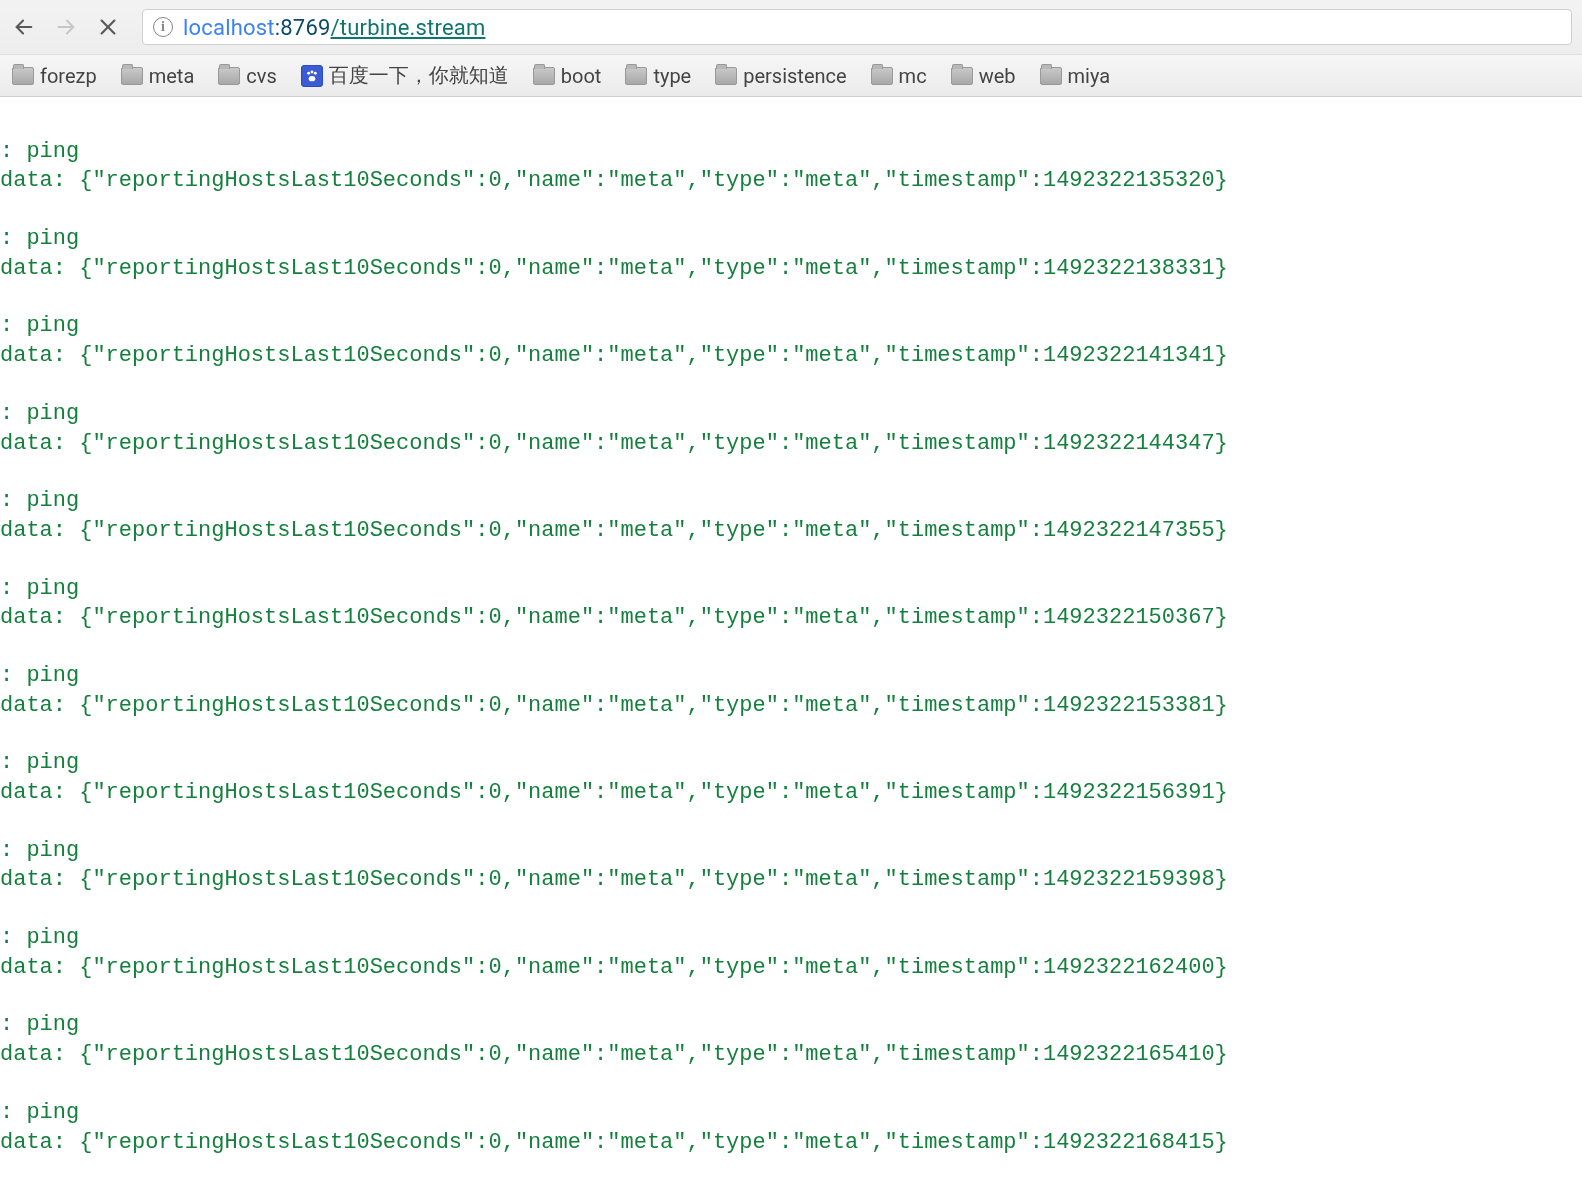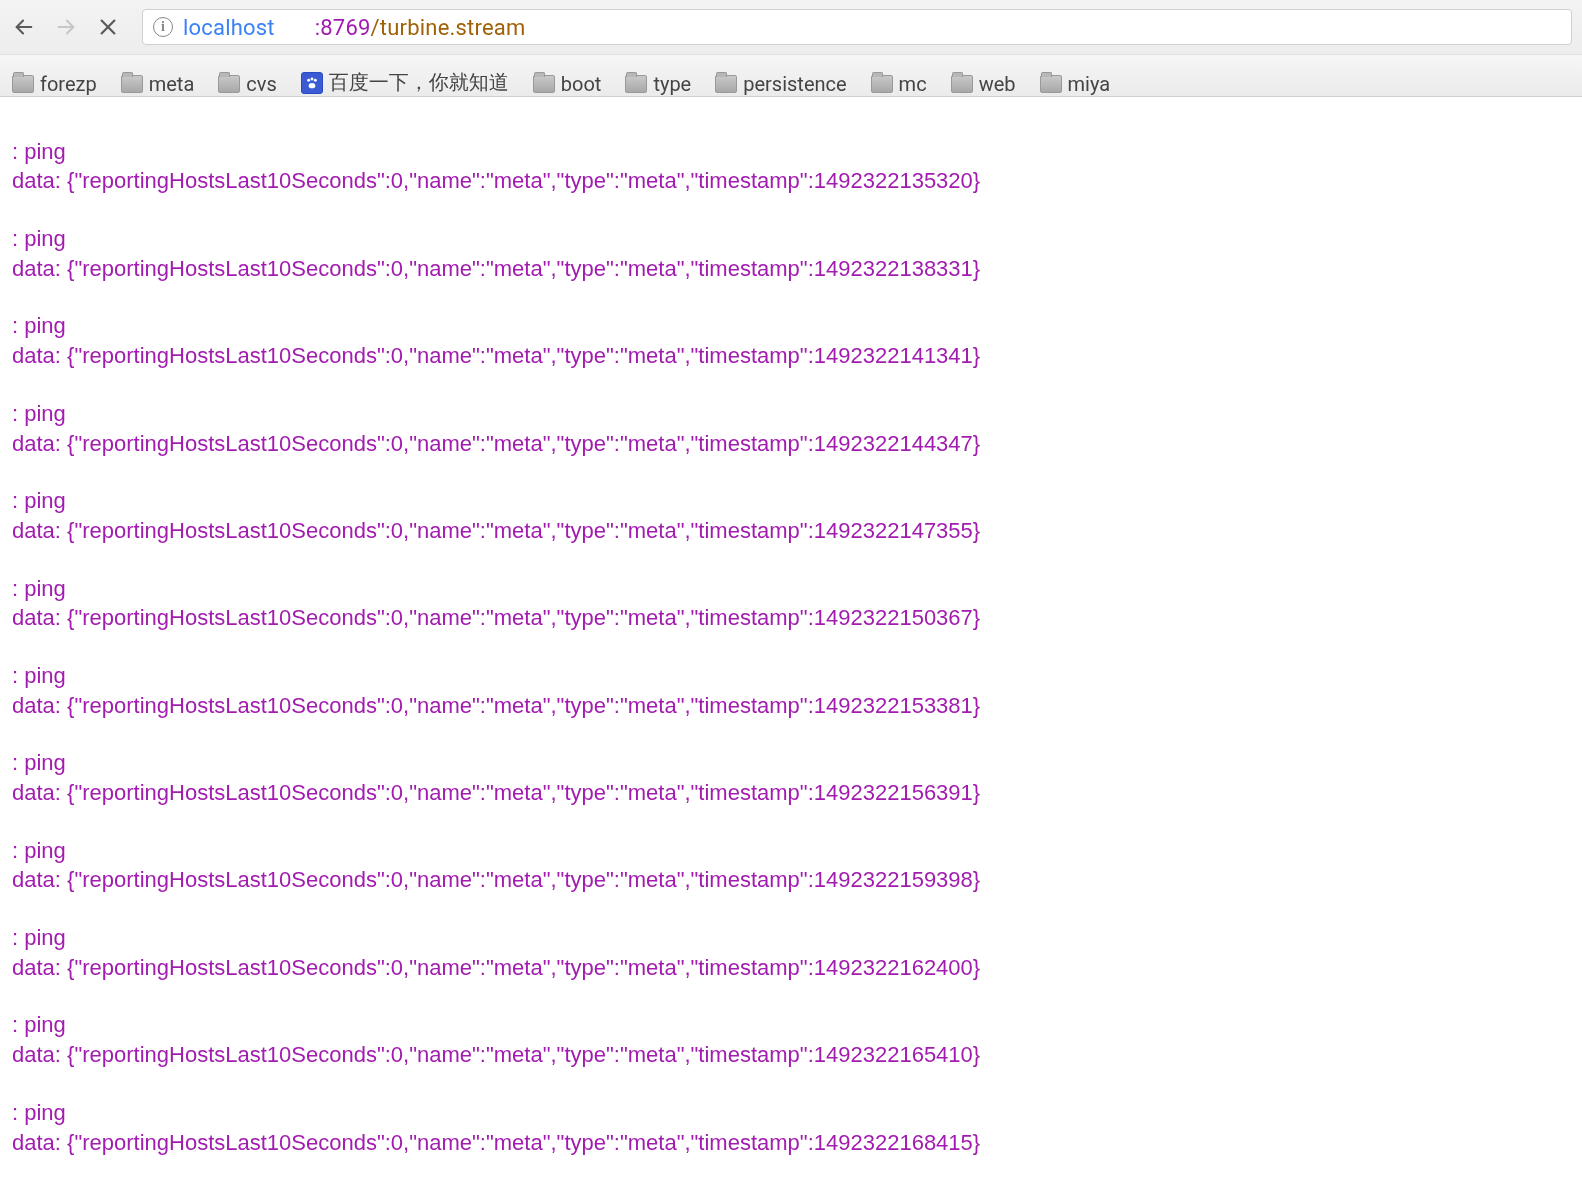--- a/index.html
+++ b/index.html
@@ -55,25 +55,25 @@
       font-weight: 600;
       margin-right: 10px;
       font-family: serif;
     }
     .url {
       font-size: 22px;
       color: #333;
       letter-spacing: 0.2px;
     }
     .url .host { color: #3b82f6; }
-    .url .port { color: #a21caf; margin-left: 40px; }
-    .url .path { color: #a16207; }
+    .url .port { color: #0c4a6e; }
+    .url .path { color: #0f766e; text-decoration: underline; }
     .bookmarks-row {
       display: flex;
-      align-items: flex-end;
+      align-items: center;
       height: 42px;
       padding: 0 12px;
       gap: 24px;
       border-top: 1px solid #e0e0e0;
       background: linear-gradient(to bottom, #f6f6f6, #ebebeb);
     }
     .bookmark {
       display: flex;
       align-items: center;
       gap: 6px;
@@ -108,24 +108,24 @@
       background: #3a5bd4;
       border: 1px solid #2a4bc4;
       border-radius: 3px;
       display: flex;
       align-items: center;
       justify-content: center;
       color: white;
       font-size: 13px;
     }
     .content {
-      padding: 10px 12px;
-      font-family: Liberation Sans, sans-serif;
+      padding: 10px 0;
+      font-family: Liberation Mono, monospace;
       font-size: 22px;
-      color: #a21caf;
+      color: #15803d;
       line-height: 1.35;
       white-space: pre;
     }
     .event-block {
       margin-bottom: 28px;
     }
   </style>
 </head>
 <body>
 

